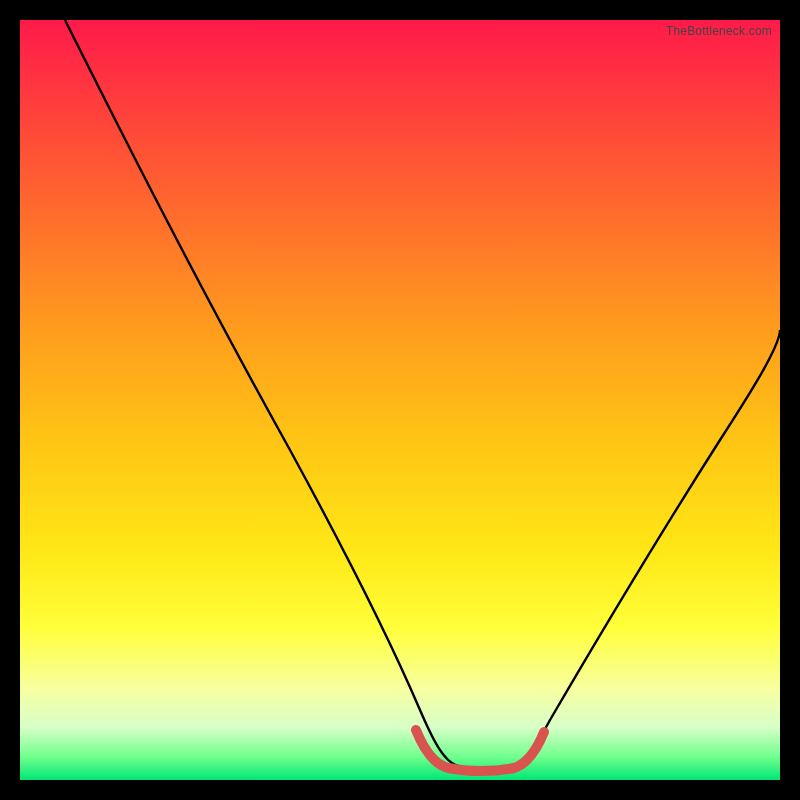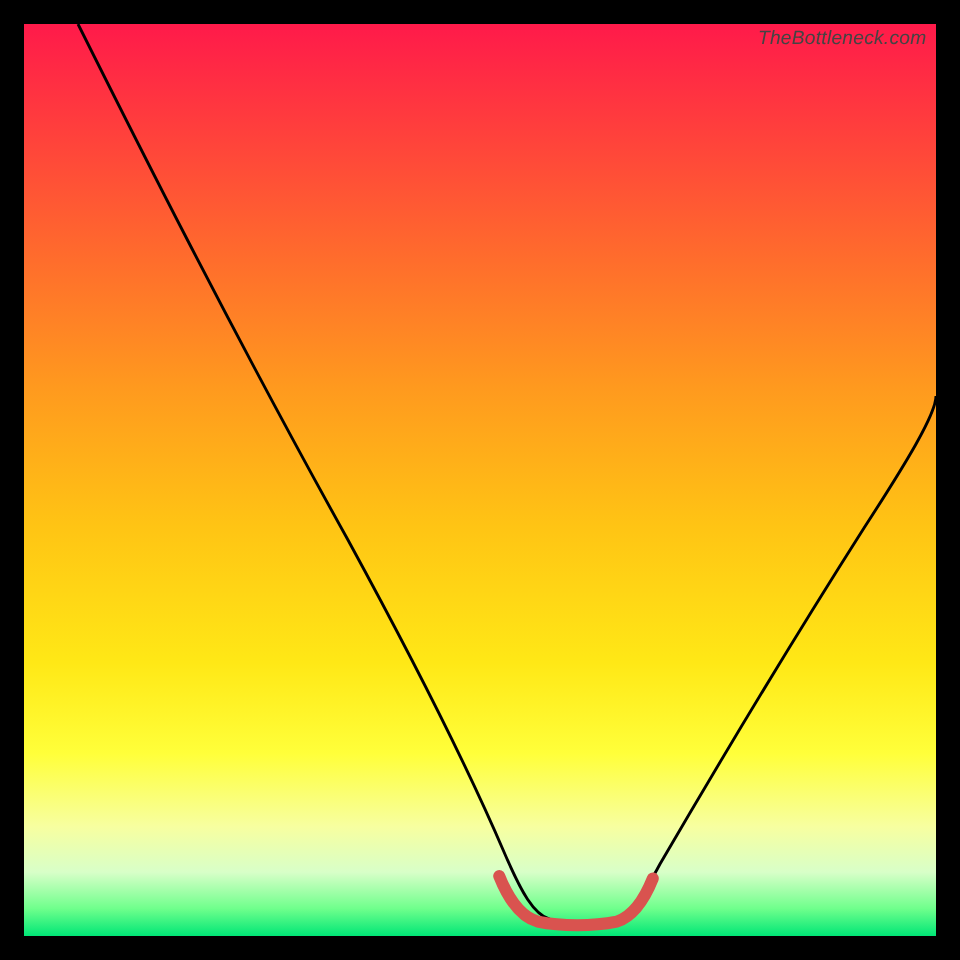--- a/index.html
+++ b/index.html
@@ -42,25 +42,24 @@
       #d8ffc8 93%,
       #6fff8c 97%,
       #00e676 100%
     );
   }
   .watermark {
     position: absolute;
     top: 4px;
     right: 8px;
     color: #444;
-    font-size: 16px;
+    font-size: 12px;
     font-weight: 500;
     letter-spacing: 0.2px;
     user-select: none;
-    font-style: italic;
   }
   svg.curves {
     position: absolute;
     inset: 0;
     width: 760px;
     height: 760px;
   }
 </style>
 </head>
 <body>

